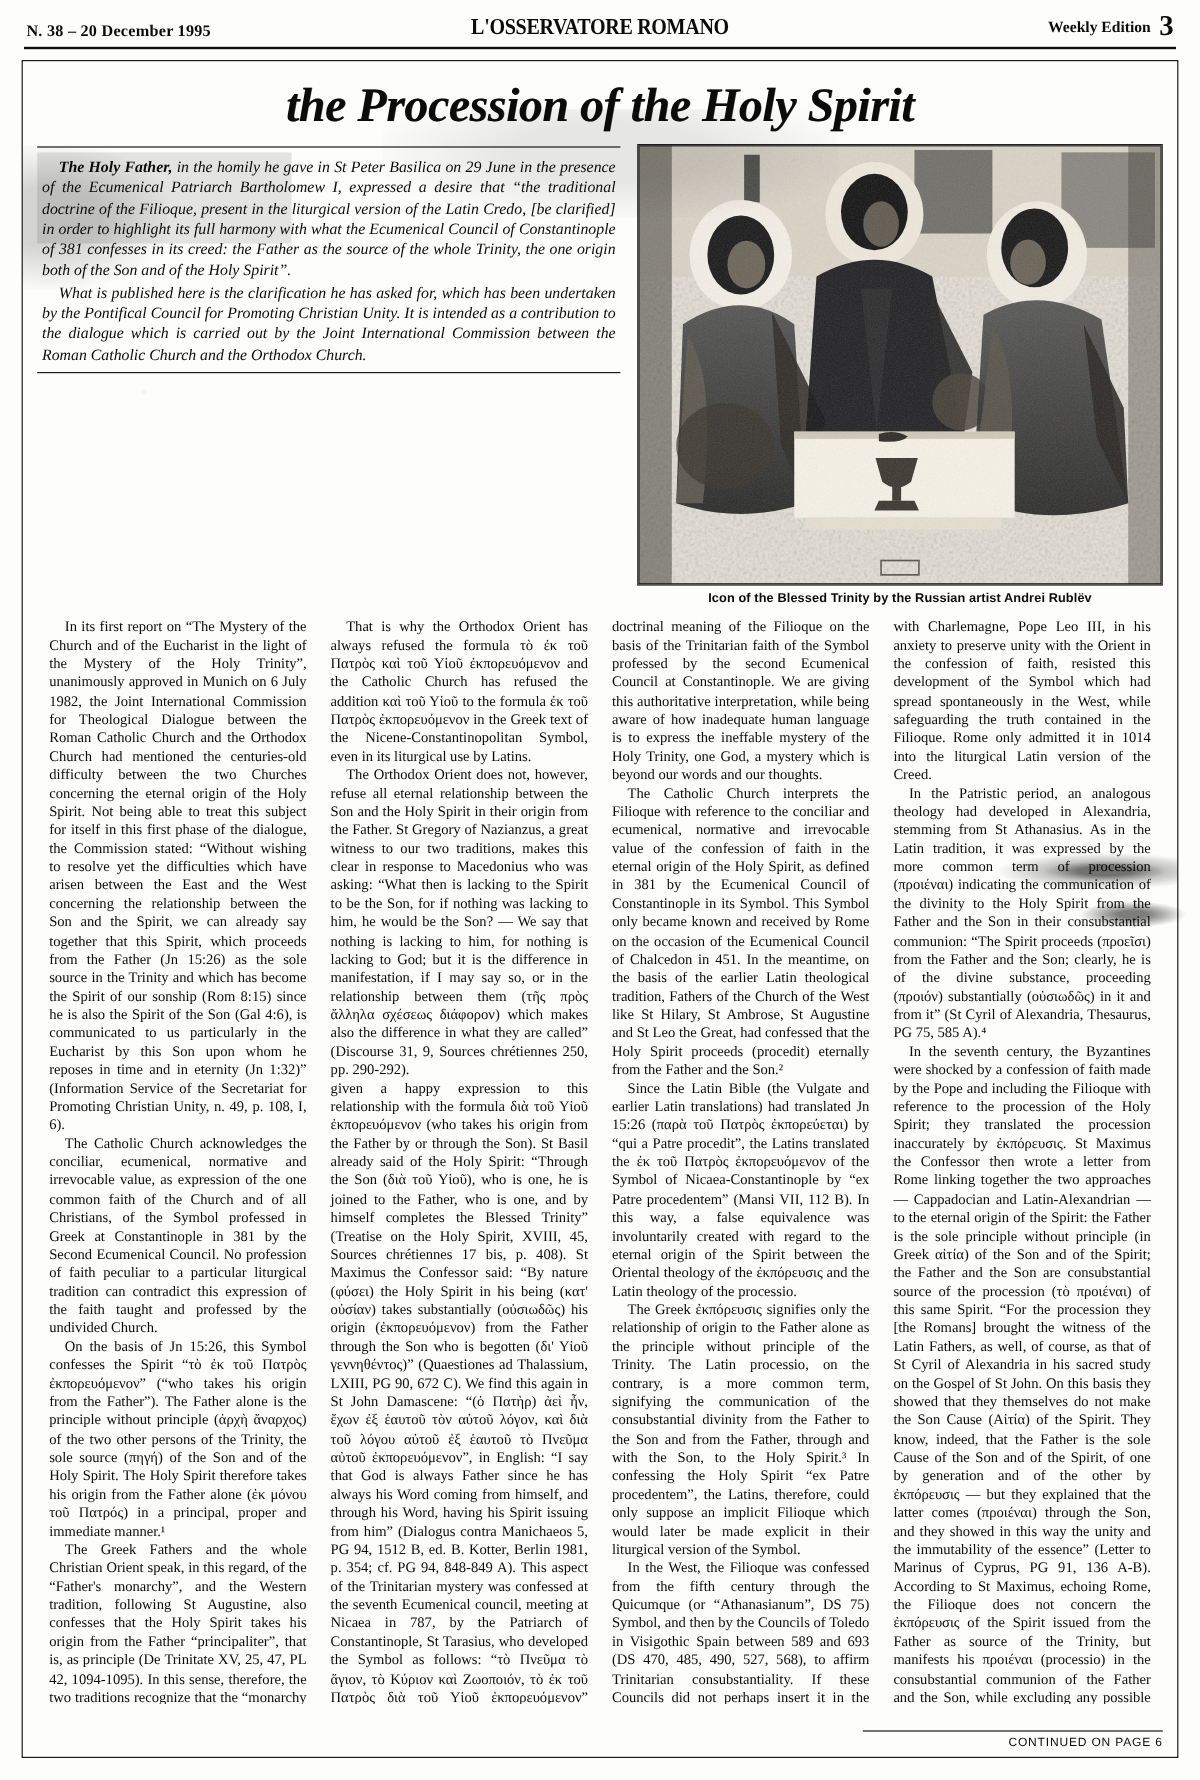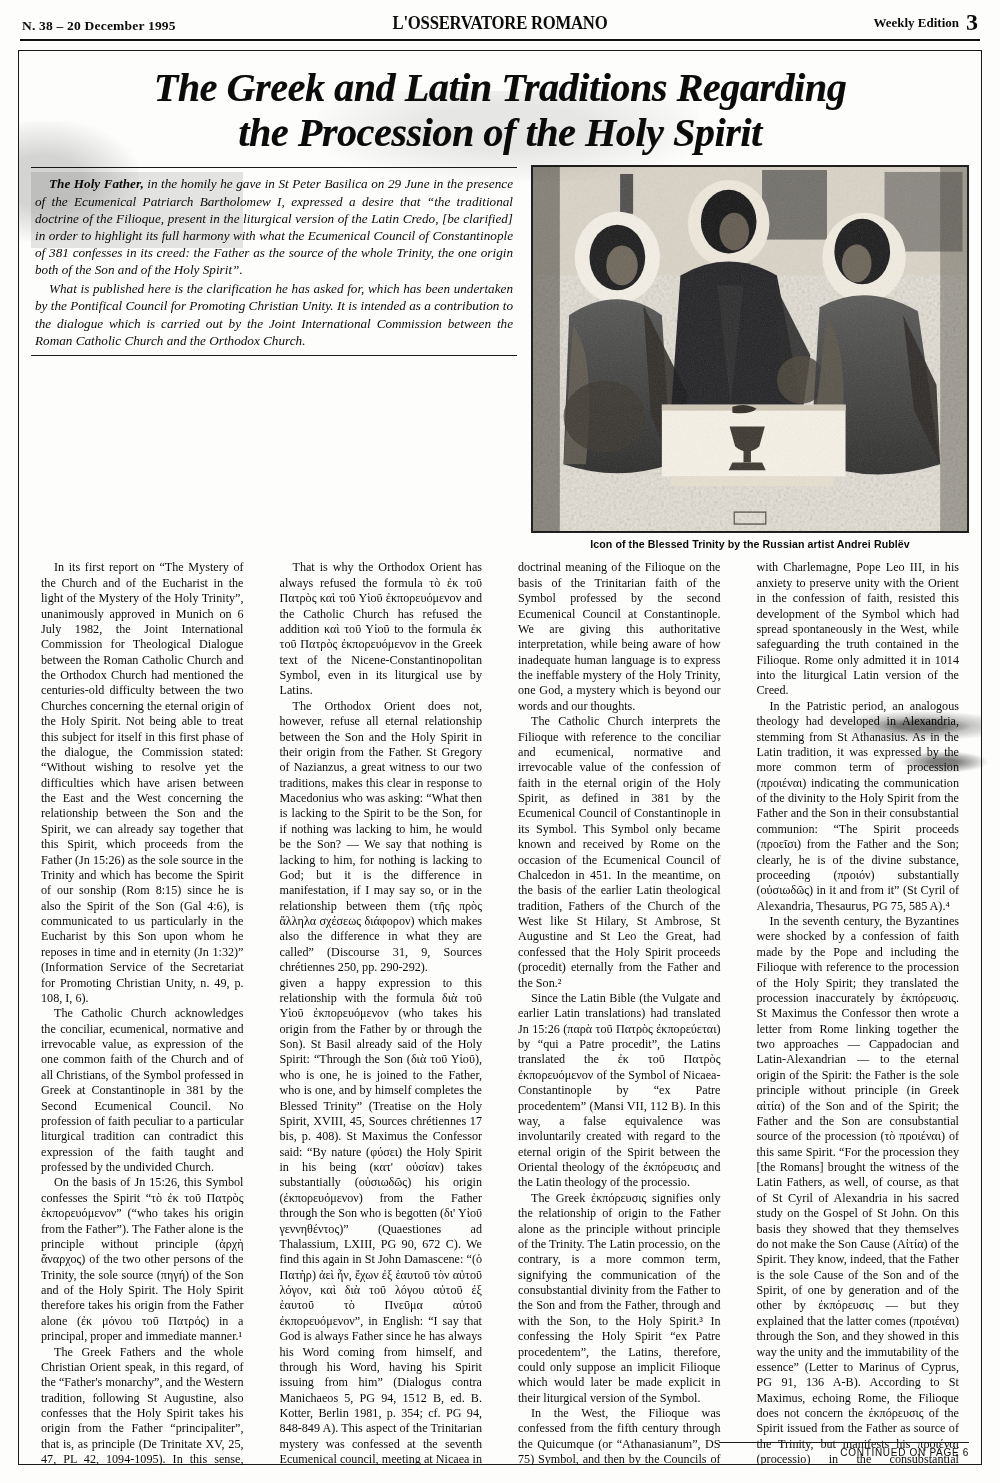--- a/index.html
+++ b/index.html
@@ -150,21 +150,21 @@
     font-family: "Liberation Sans", sans-serif;
     font-weight: 700;
     font-size: 10.6px;
     letter-spacing: 0.1px;
     margin-top: 5px;
   }
 
   
   .cols {
     display: flex;
-    gap: 16px;
+    gap: 0;
     height: 905px;
   }
   .col {
     width: 25%;
     box-sizing: border-box;
     padding: 0 10px;
     font-size: 12.15px;
     line-height: 1.265;
     text-align: justify;
     text-justify: inter-word;
@@ -229,21 +229,20 @@
     <div class="mast-right">
       <span class="mast-edition">Weekly Edition</span>
       <span class="mast-pageno">3</span>
     </div>
   </div>
   <div class="mast-rule"></div>
 
   <div class="frame">
 
     <h1 class="headline">
-      <span class="l1">The Greek and Latin Traditions Regarding</span>
       <span class="l2">the Procession of the Holy Spirit</span>
     </h1>
 
     <div class="band">
 
       <div class="intro">
         <p><b>The Holy Father,</b><span> in the homily he gave in St Peter Basilica on 29 June in the presence of the Ecumenical Patriarch Bartholomew I, expressed a desire that “the traditional doctrine of the Filioque, present in the liturgical version of the Latin Credo, [be clarified] in order to highlight its full harmony with what the Ecumenical Council of Constantinople of 381 confesses in its creed: the Father as the source of the whole Trinity, the one origin both of the Son and of the Holy Spirit”.</span></p>
         <p>What is published here is the clarification he has asked for, which has been undertaken by the Pontifical Council for Promoting Christian Unity. It is intended as a contribution to the dialogue which is carried out by the Joint International Commission between the Roman Catholic Church and the Orthodox Church.</p>
       </div>
 

